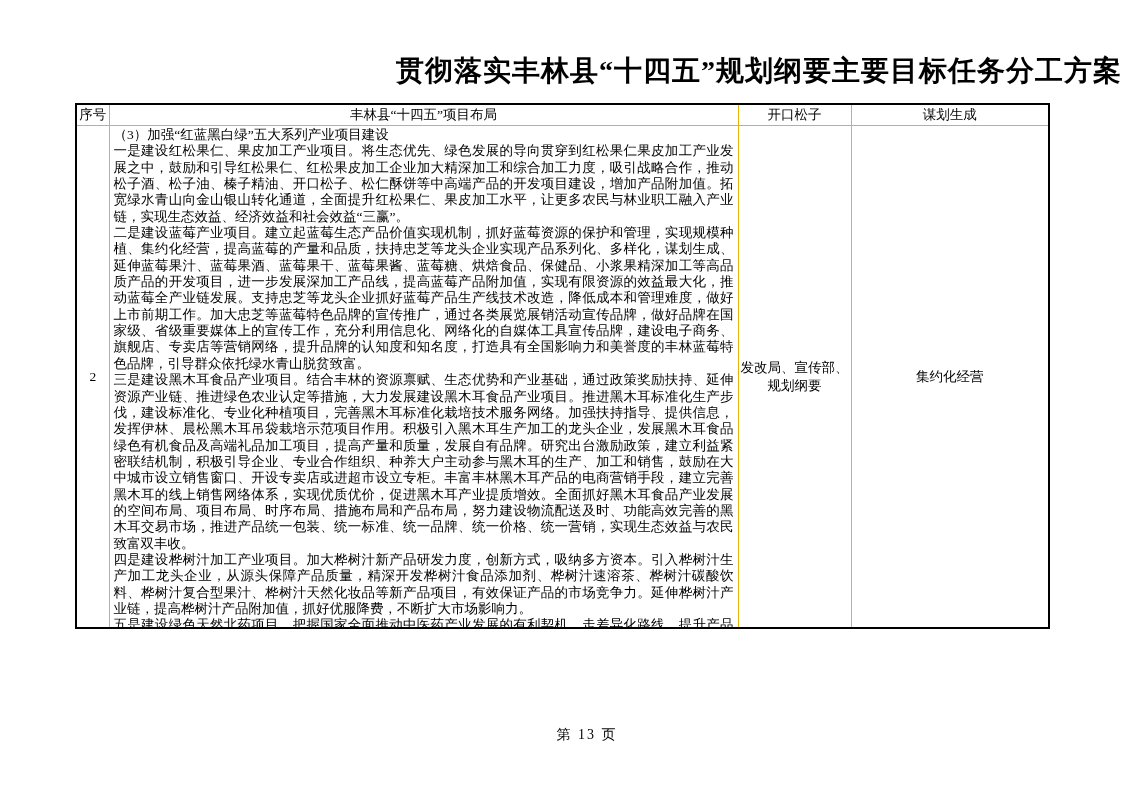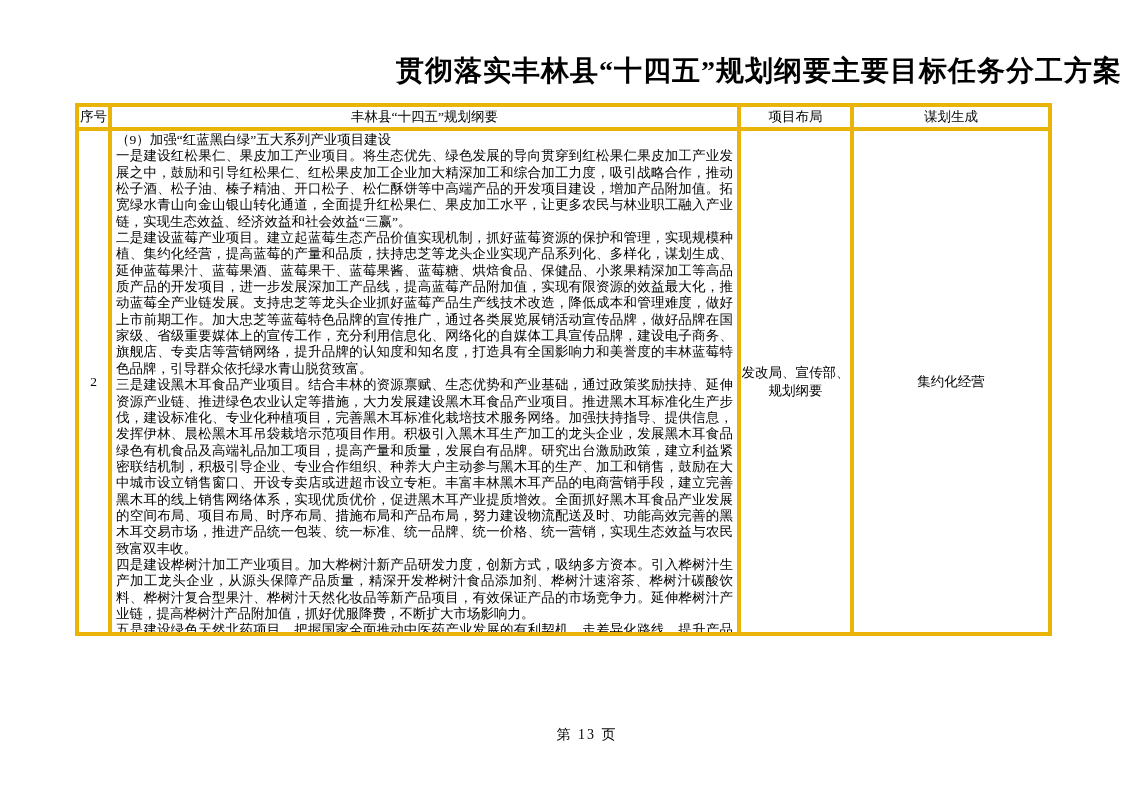--- a/index.html
+++ b/index.html
@@ -30,21 +30,21 @@
     position: absolute;
     left: 75px;
     top: 103px;
     width: 973px;
     border-collapse: collapse;
     table-layout: fixed;
     border: 2px solid #000000;
   }
   table.main-table th,
   table.main-table td {
-    border: 4px solid #eab308;
+    border: 1px solid #eab308;
     font-weight: normal;
     font-size: 13.5px;
     padding: 0;
   }
   table.main-table thead th {
     height: 20px;
     text-align: center;
     vertical-align: middle;
     white-space: nowrap;
     overflow: hidden;
@@ -94,31 +94,31 @@
 <table class="main-table">
   <colgroup>
     <col style="width:33px">
     <col style="width:629px">
     <col style="width:113px">
     <col style="width:198px">
   </colgroup>
   <thead>
     <tr>
       <th>序号</th>
-      <th>丰林县“十四五”规划纲要</th>
-      <th>项目布局</th>
+      <th>丰林县“十四五”项目布局</th>
+      <th>开口松子</th>
       <th>谋划生成</th>
     </tr>
   </thead>
   <tbody>
     <tr>
       <td class="cell-index">2</td>
       <td class="cell-content">
         <div class="content-clip">
-          <p>（9）加强“红蓝黑白绿”五大系列产业项目建设</p>
+          <p>（3）加强“红蓝黑白绿”五大系列产业项目建设</p>
           <p>一是建设红松果仁、果皮加工产业项目。将生态优先、绿色发展的导向贯穿到红松果仁果皮加工产业发展之中，鼓励和引导红松果仁、红松果皮加工企业加大精深加工和综合加工力度，吸引战略合作，推动松子酒、松子油、榛子精油、开口松子、松仁酥饼等中高端产品的开发项目建设，增加产品附加值。拓宽绿水青山向金山银山转化通道，全面提升红松果仁、果皮加工水平，让更多农民与林业职工融入产业链，实现生态效益、经济效益和社会效益“三赢”。</p>
           <p>二是建设蓝莓产业项目。建立起蓝莓生态产品价值实现机制，抓好蓝莓资源的保护和管理，实现规模种植、集约化经营，提高蓝莓的产量和品质，扶持忠芝等龙头企业实现产品系列化、多样化，谋划生成、延伸蓝莓果汁、蓝莓果酒、蓝莓果干、蓝莓果酱、蓝莓糖、烘焙食品、保健品、小浆果精深加工等高品质产品的开发项目，进一步发展深加工产品线，提高蓝莓产品附加值，实现有限资源的效益最大化，推动蓝莓全产业链发展。支持忠芝等龙头企业抓好蓝莓产品生产线技术改造，降低成本和管理难度，做好上市前期工作。加大忠芝等蓝莓特色品牌的宣传推广，通过各类展览展销活动宣传品牌，做好品牌在国家级、省级重要媒体上的宣传工作，充分利用信息化、网络化的自媒体工具宣传品牌，建设电子商务、旗舰店、专卖店等营销网络，提升品牌的认知度和知名度，打造具有全国影响力和美誉度的丰林蓝莓特色品牌，引导群众依托绿水青山脱贫致富。</p>
           <p>三是建设黑木耳食品产业项目。结合丰林的资源禀赋、生态优势和产业基础，通过政策奖励扶持、延伸资源产业链、推进绿色农业认定等措施，大力发展建设黑木耳食品产业项目。推进黑木耳标准化生产步伐，建设标准化、专业化种植项目，完善黑木耳标准化栽培技术服务网络。加强扶持指导、提供信息，发挥伊林、晨松黑木耳吊袋栽培示范项目作用。积极引入黑木耳生产加工的龙头企业，发展黑木耳食品绿色有机食品及高端礼品加工项目，提高产量和质量，发展自有品牌。研究出台激励政策，建立利益紧密联结机制，积极引导企业、专业合作组织、种养大户主动参与黑木耳的生产、加工和销售，鼓励在大中城市设立销售窗口、开设专卖店或进超市设立专柜。丰富丰林黑木耳产品的电商营销手段，建立完善黑木耳的线上销售网络体系，实现优质优价，促进黑木耳产业提质增效。全面抓好黑木耳食品产业发展的空间布局、项目布局、时序布局、措施布局和产品布局，努力建设物流配送及时、功能高效完善的黑木耳交易市场，推进产品统一包装、统一标准、统一品牌、统一价格、统一营销，实现生态效益与农民致富双丰收。</p>
           <p>四是建设桦树汁加工产业项目。加大桦树汁新产品研发力度，创新方式，吸纳多方资本。引入桦树汁生产加工龙头企业，从源头保障产品质量，精深开发桦树汁食品添加剂、桦树汁速溶茶、桦树汁碳酸饮料、桦树汁复合型果汁、桦树汁天然化妆品等新产品项目，有效保证产品的市场竞争力。延伸桦树汁产业链，提高桦树汁产品附加值，抓好优服降费，不断扩大市场影响力。</p>
           <p>五是建设绿色天然北药项目。把握国家全面推动中医药产业发展的有利契机，走差异化路线，提升产品质量，充分挖掘丰林绿色天然北药健康功效，拓展和放大丰林绿色天然北药业优势，扶持、壮大现有基地</p>
         </div>
       </td>
       <td class="cell-lead">发改局、宣传部、规划纲要</td>
       <td class="cell-resp">集约化经营</td>
     </tr>

